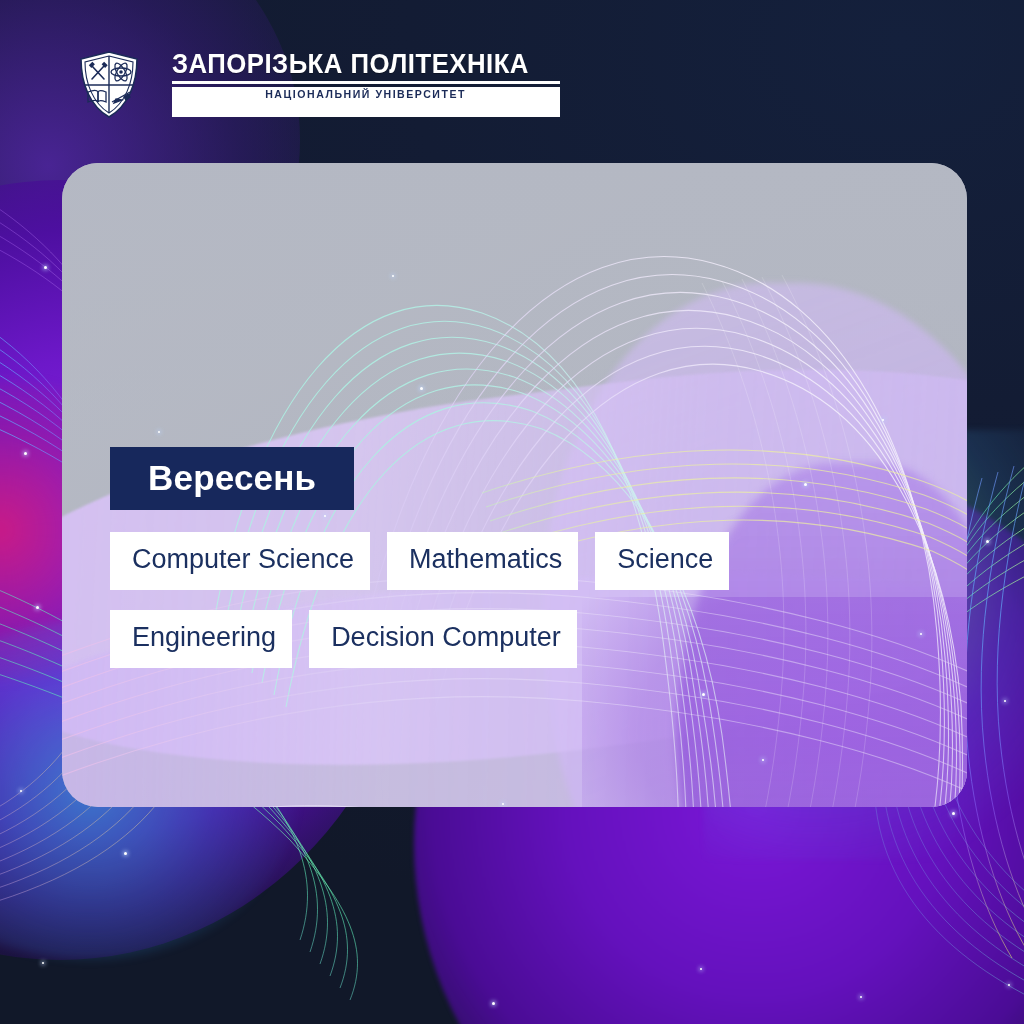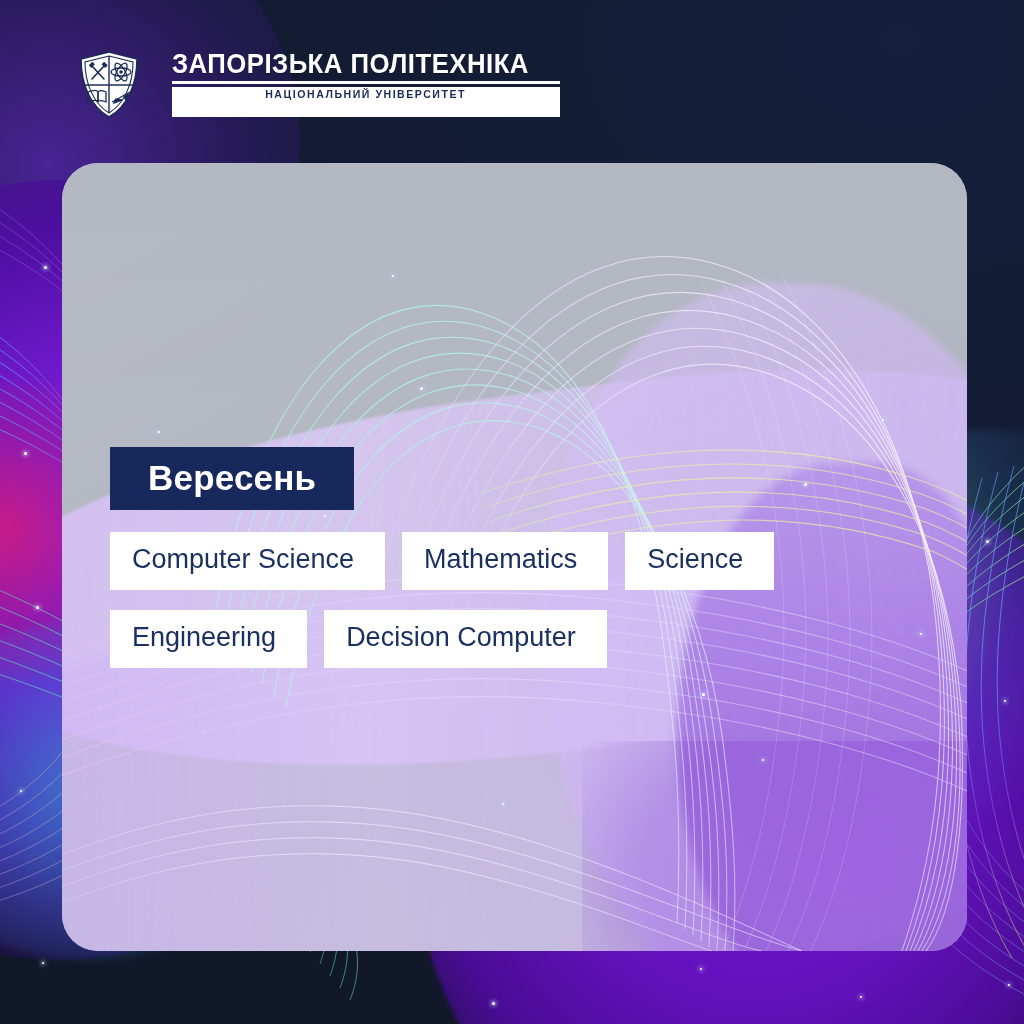--- a/index.html
+++ b/index.html
@@ -62,21 +62,21 @@
   .star {
     position:absolute; border-radius:50%;
     background:#ffffff;
     box-shadow:0 0 4px 1px rgba(190,215,255,0.85);
   }
 
   
   #card {
     position:absolute;
     left:62px; top:163px;
-    width:905px; height:788px;
+    width:905px; height:644px;
     border-radius:36px;
     overflow:hidden;
     background:linear-gradient(150deg,#b9bcc6 0%, #b3b7c2 38%, #b0b4c0 66%, #b6b9c4 100%);
   }
   .card-veil { position:absolute; inset:0; }
   .veil-lilac-1 {
     position:absolute; left:-120px; top:230px;
     width:1200px; height:360px;
     background:linear-gradient(100deg, rgba(214,190,246,0.92) 0%, rgba(221,201,249,0.80) 35%, rgba(212,190,246,0.62) 62%, rgba(205,184,243,0.78) 100%);
     transform:rotate(-7deg);
@@ -171,21 +171,21 @@
     margin-top:22px;
     display:flex; flex-wrap:wrap;
     gap:20px 17px;
     max-width:760px;
   }
   .tag {
     background:#ffffff;
     color:#1b3060;
     font-size:27px;
     line-height:1;
-    padding:14px 31px 17px 22px;
+    padding:14px 16px 17px 22px;
     white-space:nowrap;
   }
 </style>
 </head>
 <body>
 
 <div id="poster">
 
   <div class="bg-layer">
     <div class="glow-topleft"></div>

